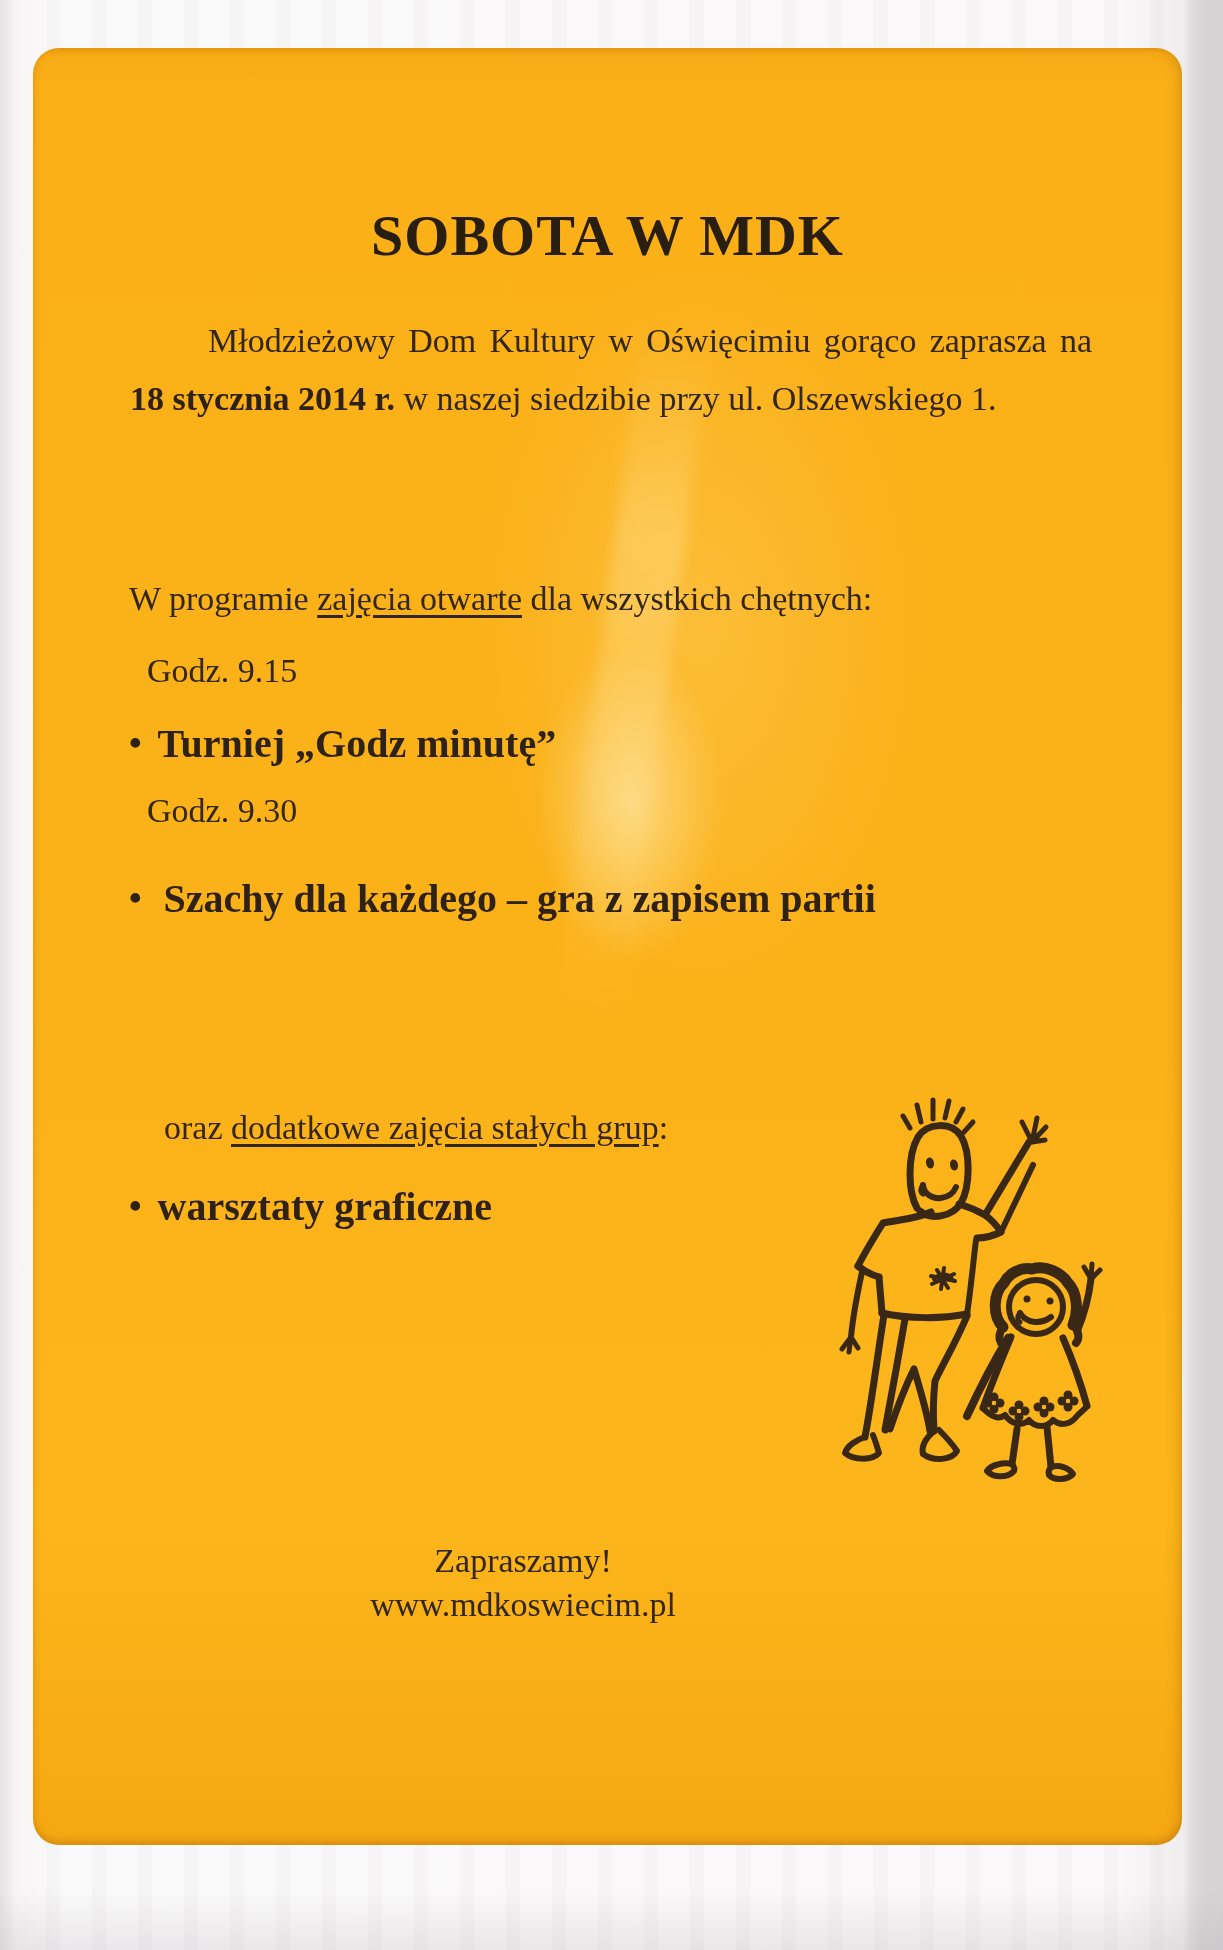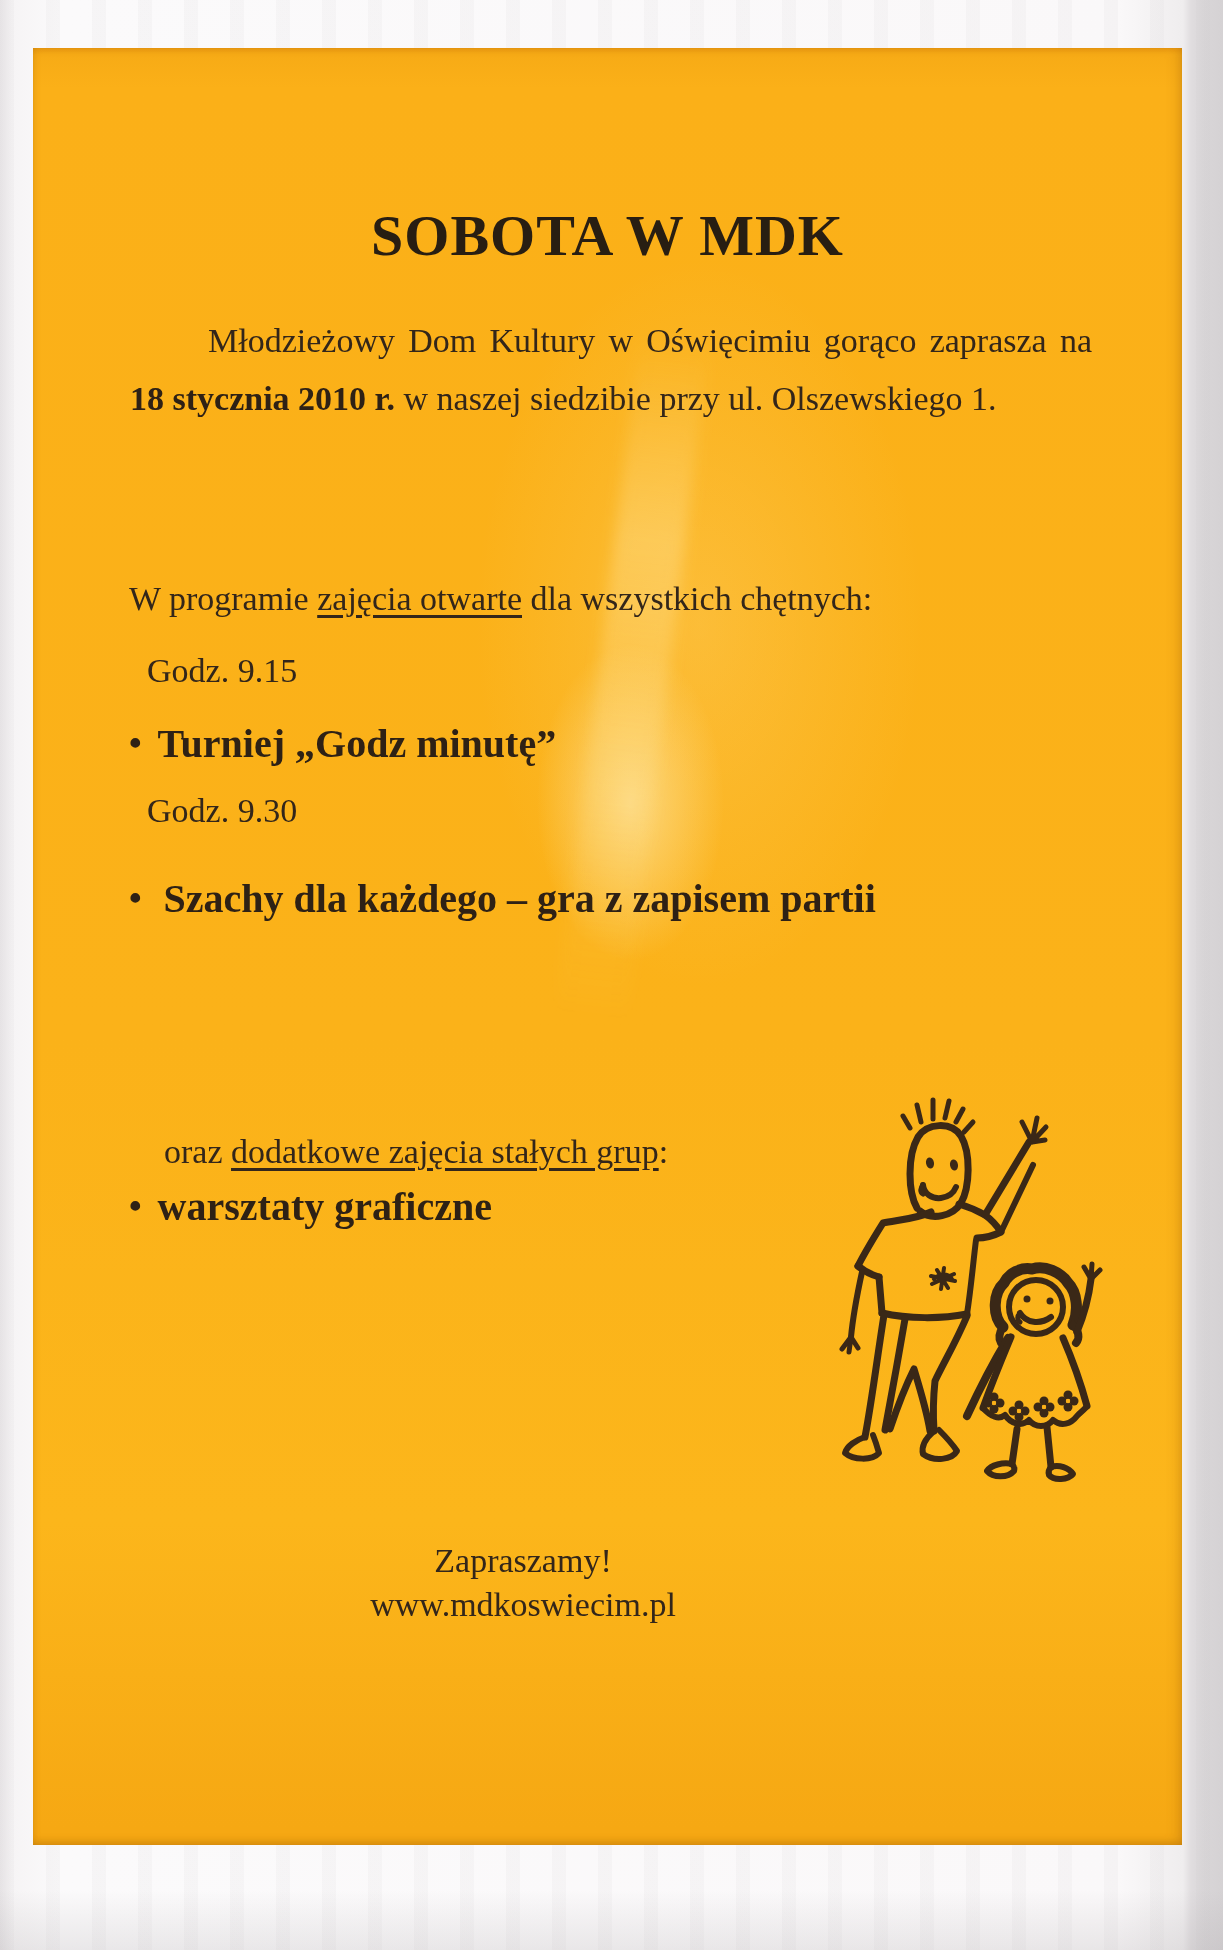--- a/index.html
+++ b/index.html
@@ -22,20 +22,21 @@
   }
   .sheet{
     position:absolute;left:33px;top:48px;width:1149px;height:1797px;
     background:
       radial-gradient(130px 220px at 52% 42%, rgba(255,242,195,.55), rgba(255,242,195,0) 72%),
       radial-gradient(320px 520px at 58% 32%, rgba(255,231,165,.22), rgba(255,231,165,0) 70%),
       linear-gradient(180deg, #ee9e12 0px, #f7ab16 7px, var(--orange) 40px, #fbb219 55%, #fcb61b 82%, #f6a813 99%);
     box-shadow: inset -7px 0 14px -5px rgba(150,90,10,.30),
                 inset 0 -5px 10px -3px rgba(150,90,10,.35),
                 inset 4px 0 8px -4px rgba(150,90,10,.15);
+    border-radius: 26px;
   }
   .sheet::before{ 
     content:"";position:absolute;left:565px;top:290px;width:70px;height:680px;
     background:linear-gradient(180deg,rgba(255,240,180,0) 0%,rgba(255,240,185,.30) 30%,rgba(255,240,185,.12) 70%,rgba(255,240,185,0) 100%);
     transform:rotate(7deg);filter:blur(7px);
   }
   .title{
     position:absolute;left:0;top:153px;width:100%;
     text-align:center;font-size:58px;line-height:70px;font-weight:bold;
     letter-spacing:1px;color:var(--ink-dark);
@@ -48,38 +49,38 @@
   b{color:#2e2115;}
   .program-header{position:absolute;left:96px;top:531px;font-size:34px;line-height:40px;}
   .time-row{position:absolute;left:114px;font-size:34px;line-height:40px;}
   .time-1{top:603px;}
   .time-2{top:743px;}
   .bullet-item{position:absolute;left:96px;font-size:40px;line-height:46px;font-weight:bold;color:#2e2115;}
   .bullet-1{top:672px;}
   .bullet-2{top:827px;}
   .bullet{font-size:36px;margin-right:16px;vertical-align:2px;}
   .bullet-2 .bullet{margin-right:22px;}
-  .extra-header{position:absolute;left:131px;top:1084px;font-size:34px;line-height:40px;}
+  .extra-header{position:absolute;left:131px;top:1060px;font-size:34px;line-height:40px;}
   .extra-item{position:absolute;left:96px;font-size:40px;line-height:46px;font-weight:bold;color:#2e2115;}
   .extra-1{top:1135px;}
   .extra-2{top:1224px;}
   .drawing{position:absolute;left:787px;top:1032px;width:320px;height:420px;}
   .footer{position:absolute;left:200px;top:1491px;width:580px;text-align:center;font-size:34px;line-height:44px;}
 </style>
 </head>
 <body>
 
 <div class="page">
   <div class="sheet">
 
     <div class="title">SOBOTA W MDK</div>
 
     <div class="intro">
       <div class="ln ln-just ln-first"><span>Młodzieżowy Dom Kultury w Oświęcimiu gorąco zaprasza na</span></div>
-      <div class="ln"><b>18 stycznia 2010 r.</b><span> w naszej siedzibie przy ul. Olszewskiego 1.</span></div>
+      <div class="ln"><b>18 stycznia 2014 r.</b><span> w naszej siedzibie przy ul. Olszewskiego 1.</span></div>
     </div>
 
     <div class="program-header">
       <span>W programie </span><span class="u">zajęcia otwarte</span><span> dla wszystkich chętnych:</span>
     </div>
 
     <div class="time-row time-1">Godz. 9.15</div>
 
     <div class="bullet-item bullet-1">
       <span class="bullet">•</span><span>Turniej „Godz minutę”</span>

